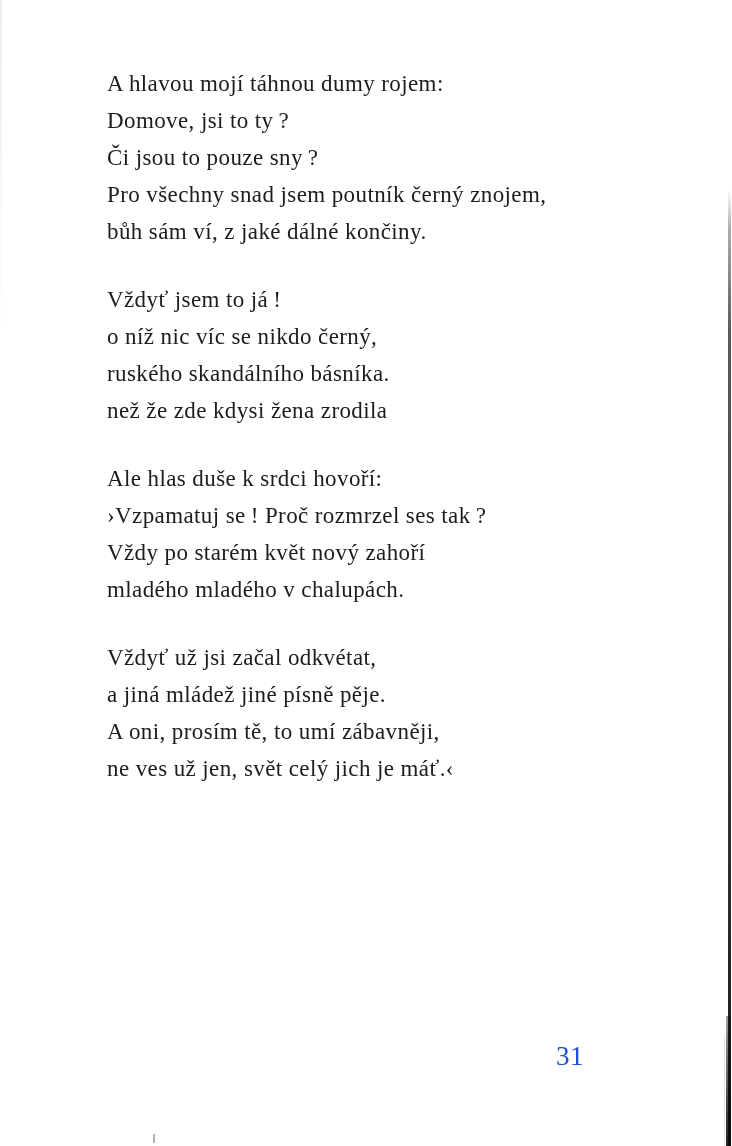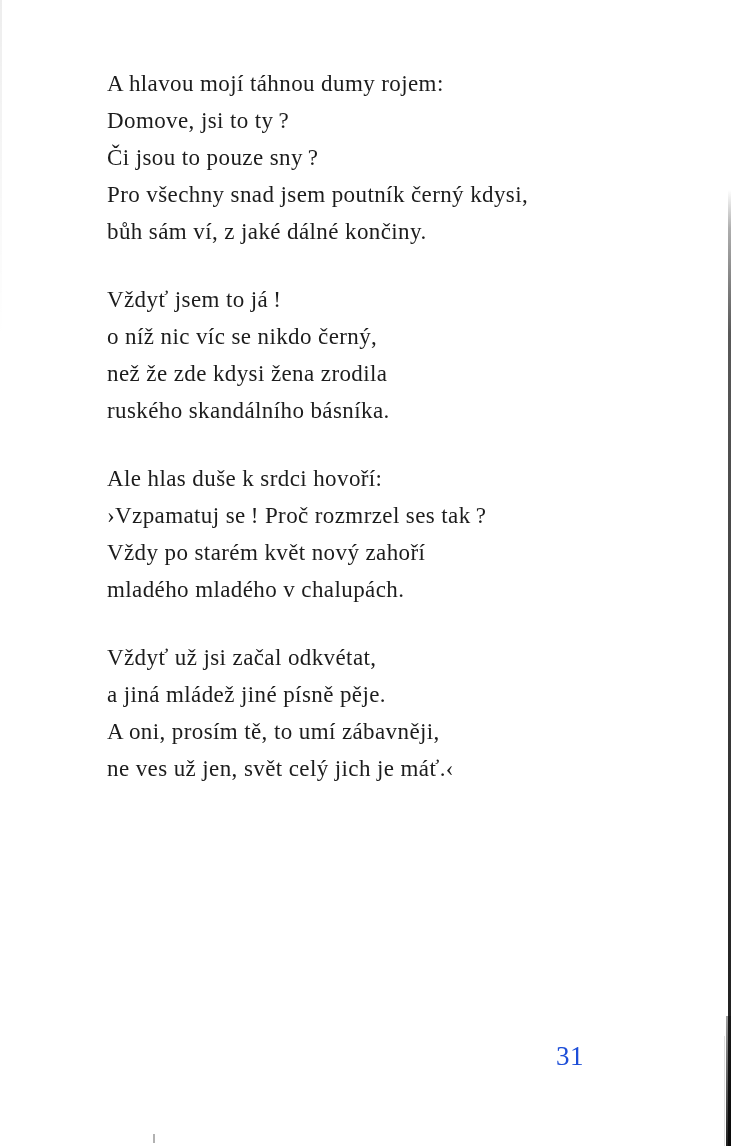--- a/index.html
+++ b/index.html
@@ -98,29 +98,29 @@
 <body>
 
 <div class="page">
 
   <div class="poem">
 
     <div class="stanza">
       <div class="line">A hlavou mojí táhnou dumy rojem:</div>
       <div class="line">Domove, jsi to ty ?</div>
       <div class="line">Či jsou to pouze sny ?</div>
-      <div class="line">Pro všechny snad jsem poutník černý kdysi,</div>
+      <div class="line">Pro všechny snad jsem poutník černý znojem,</div>
       <div class="line">bůh sám ví, z jaké dálné končiny.</div>
     </div>
 
     <div class="stanza">
       <div class="line">Vždyť jsem to já !</div>
       <div class="line">o níž nic víc se nikdo černý,</div>
+      <div class="line">ruského skandálního básníka.</div>
       <div class="line">než že zde kdysi žena zrodila</div>
-      <div class="line">ruského skandálního básníka.</div>
     </div>
 
     <div class="stanza">
       <div class="line">Ale hlas duše k srdci hovoří:</div>
       <div class="line">›Vzpamatuj se ! Proč rozmrzel ses tak ?</div>
       <div class="line">Vždy po starém květ nový zahoří</div>
       <div class="line">mladého mladého v chalupách.</div>
     </div>
 
     <div class="stanza">

